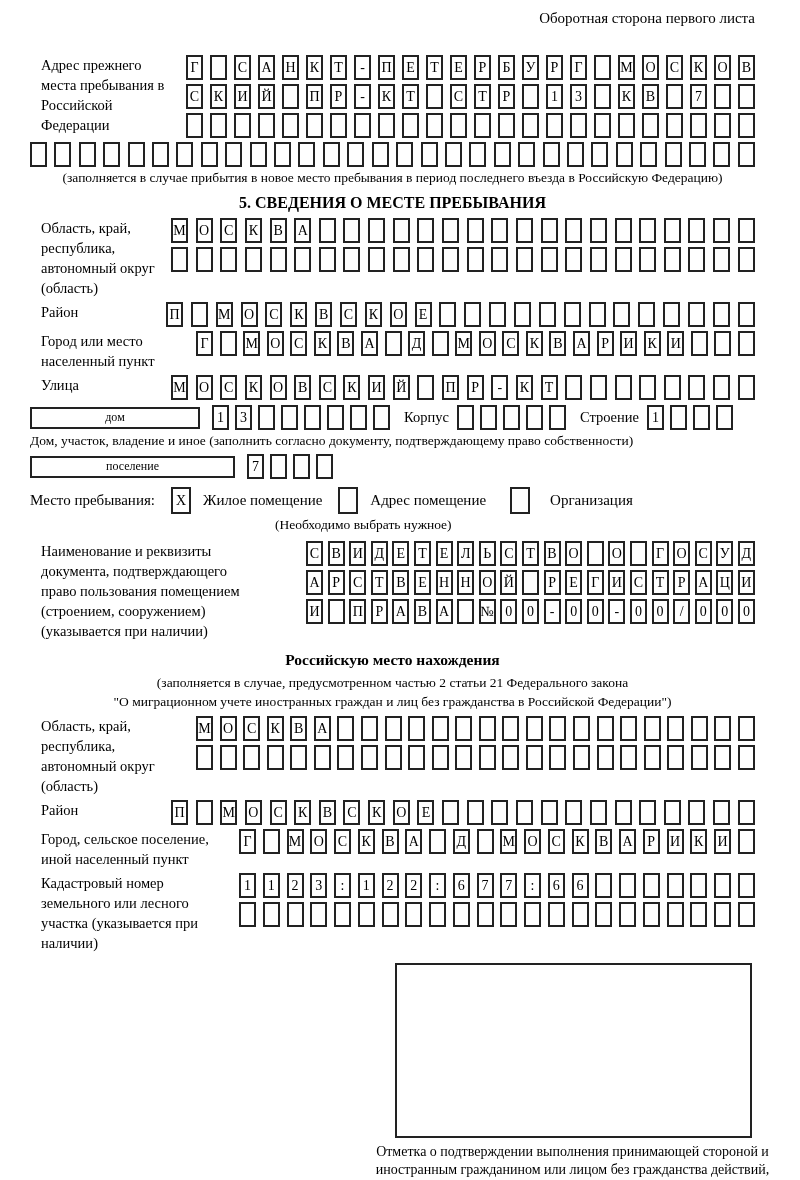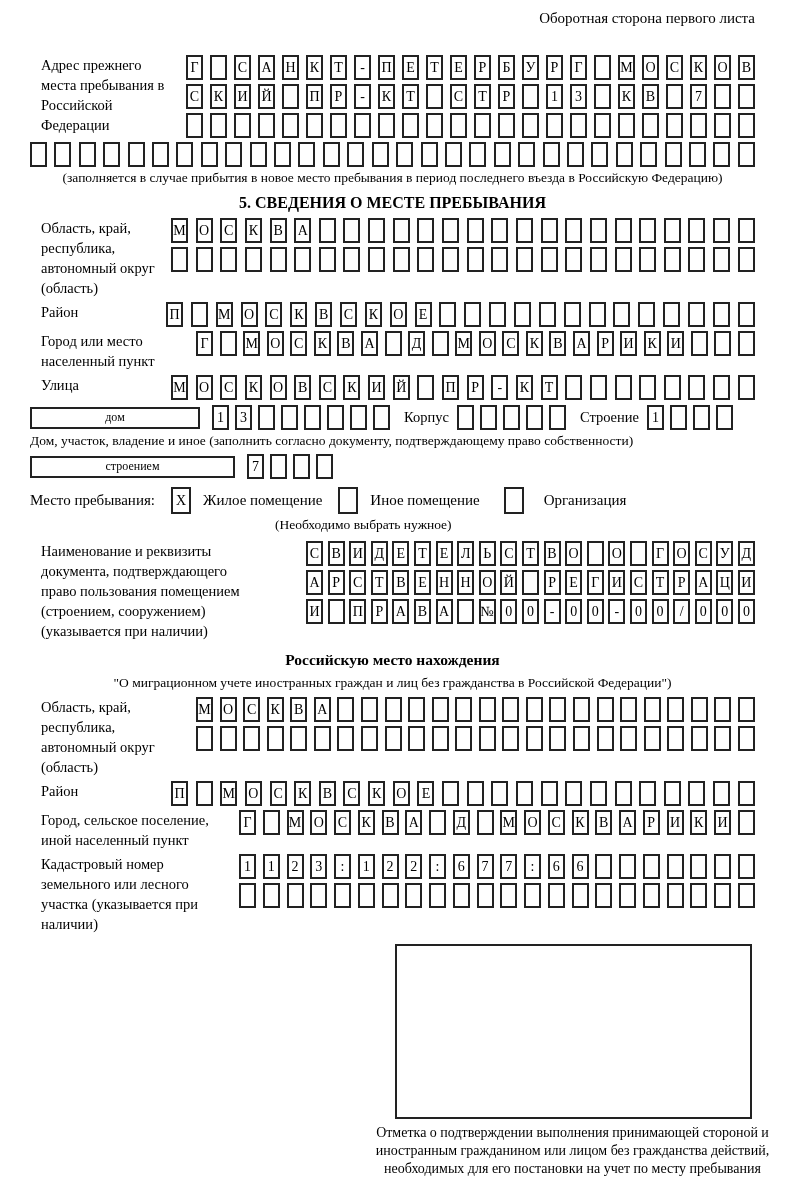--- a/index.html
+++ b/index.html
@@ -354,35 +354,35 @@
     <div class="cells-gap">
         <span class="cell">1</span>
         <span class="cell"></span>
         <span class="cell"></span>
         <span class="cell"></span>
       </div>
   </div>
   <div class="caption">Дом, участок, владение и иное (заполнить согласно документу, подтверждающему право собственности)</div>
 
   <div class="houserow mt6">
-    <div class="namedbox" style="width:205px">строением</div>
+    <div class="namedbox" style="width:205px">поселение</div>
     <div class="cells-gap" style="margin-left:12px">
         <span class="cell">7</span>
         <span class="cell"></span>
         <span class="cell"></span>
         <span class="cell"></span>
       </div>
   </div>
 
   <div class="stayrow">
     <span>Место пребывания:</span>
     <span class="cb">X</span>
     <span>Жилое помещение</span>
     <span class="cb"></span>
-    <span>Иное помещение</span>
+    <span>Адрес помещение</span>
     <span class="cb" style="margin-left:24px;margin-right:20px"></span>
     <span>Организация</span>
   </div>
   <div class="hint">(Необходимо выбрать нужное)</div>
 
   <section class="frow mt8">
     <div class="flabel" style="width:225px">Наименование и реквизиты документа, подтверждающего право пользования помещением (строением, сооружением) (указывается при наличии)</div>
     <div class="rowstack">
       <div class="cellrow between">
           <span class="cell">С</span>
@@ -450,20 +450,21 @@
           <span class="cell">0</span>
           <span class="cell">/</span>
           <span class="cell">0</span>
           <span class="cell">0</span>
           <span class="cell">0</span>
         </div>
     </div>
   </section>
 
   <h3 class="sub-title">Российскую место нахождения</h3>
+  <div class="caption center">(заполняется в случае, предусмотренном частью 2 статьи 21 Федерального закона</div>
   <div class="caption center">"О миграционном учете иностранных граждан и лиц без гражданства в Российской Федерации")</div>
 
   <section class="frow mt6">
     <div class="flabel" style="width:155px">Область, край, республика, автономный округ (область)</div>
     <div class="rowstack">
       <div class="cellrow between">
           <span class="cell">М</span>
           <span class="cell">О</span>
           <span class="cell">С</span>
           <span class="cell">К</span>

